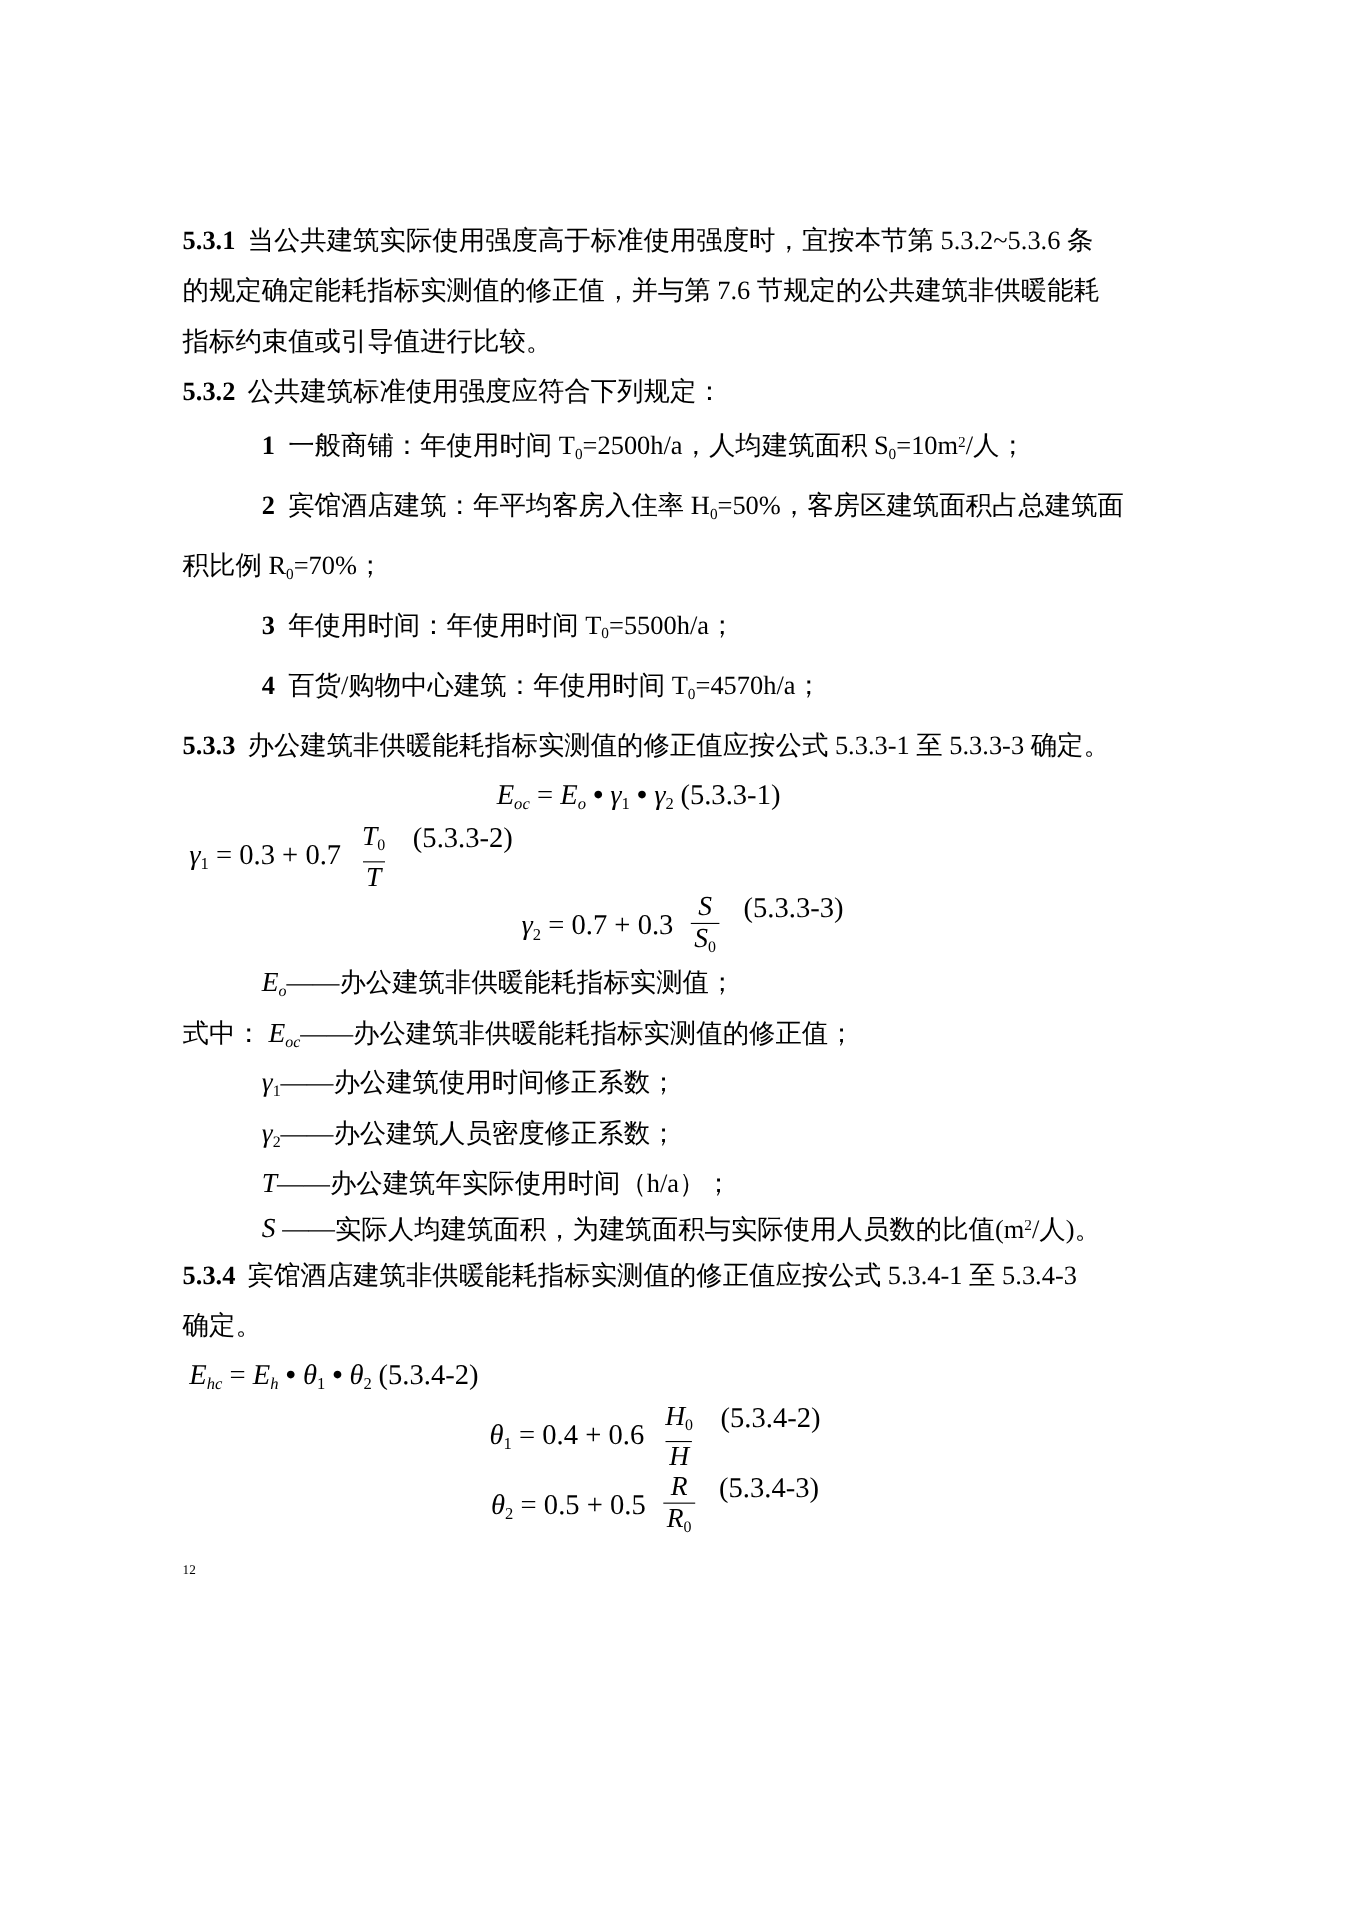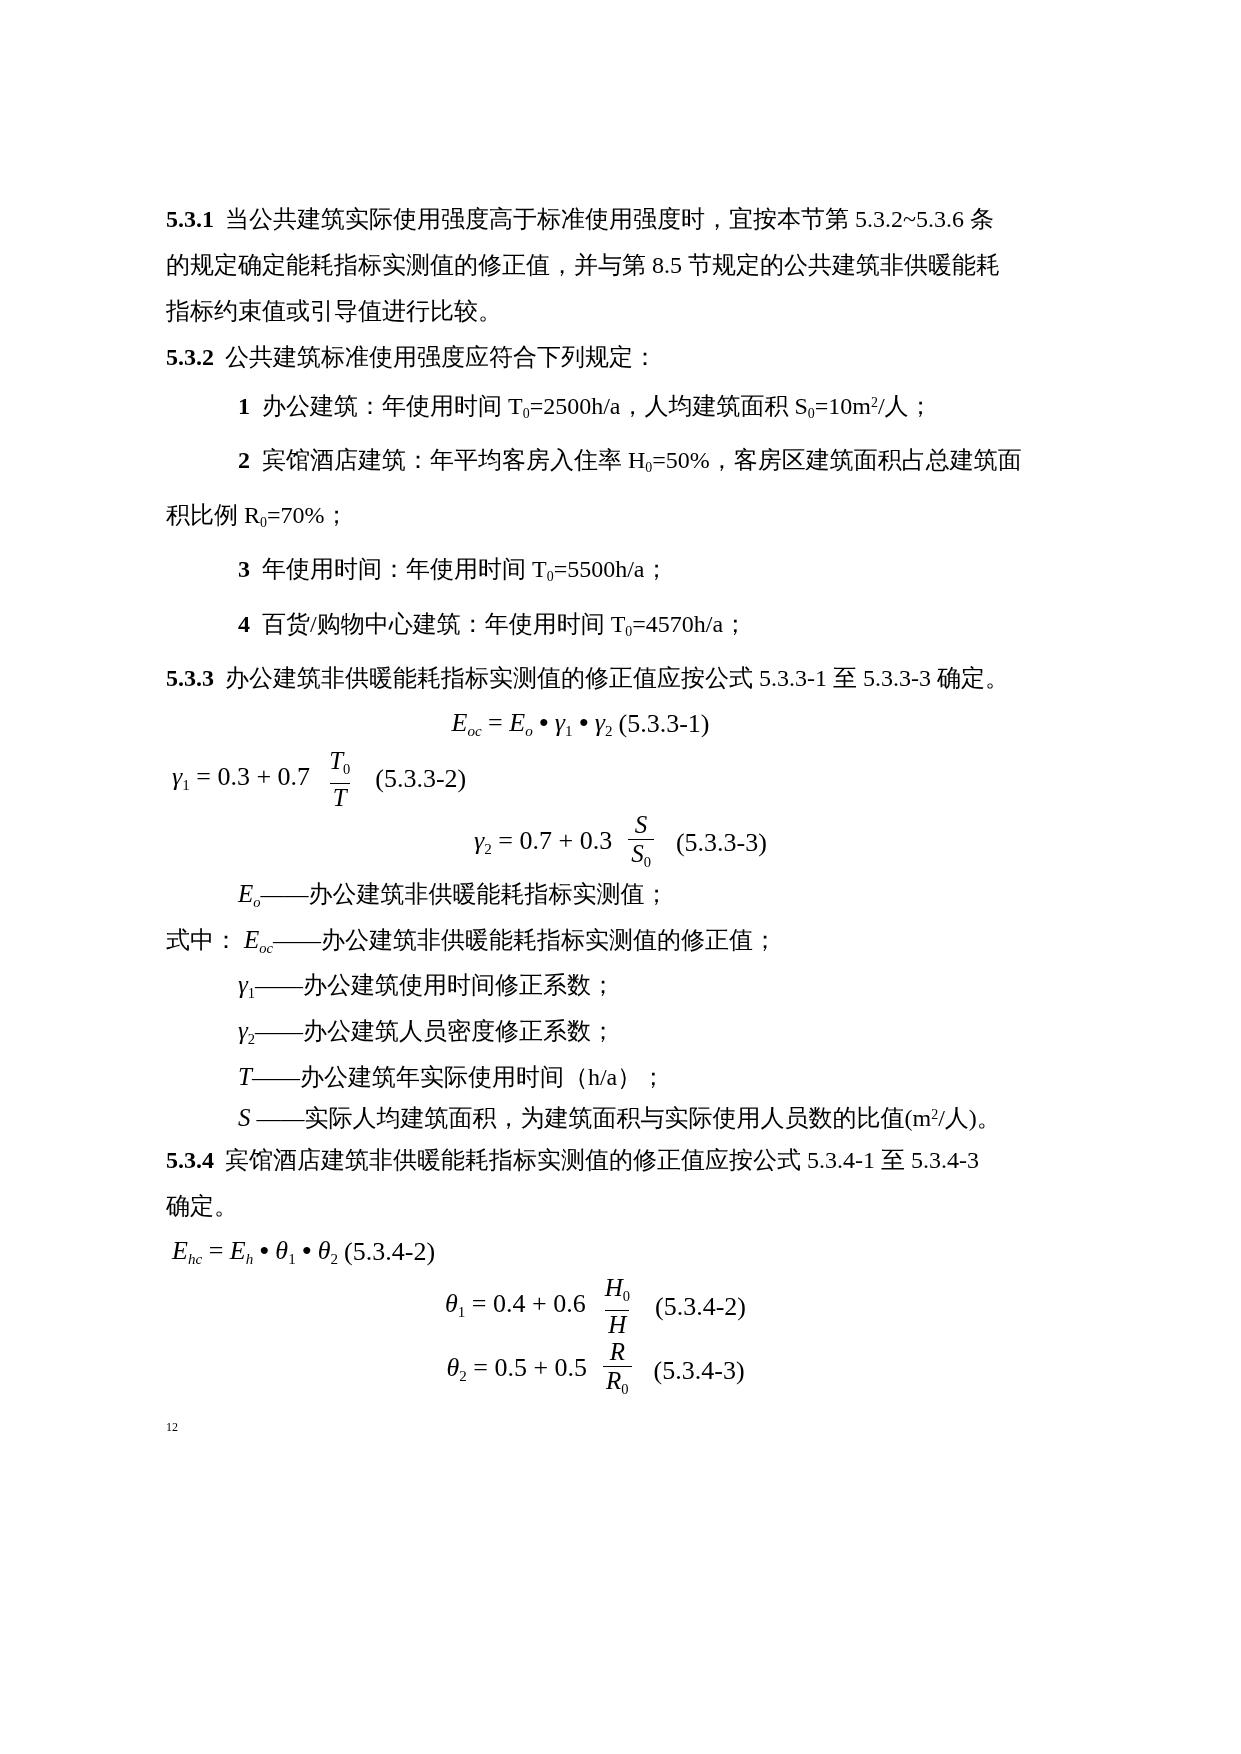--- a/index.html
+++ b/index.html
@@ -21,21 +21,21 @@
   .sg-isub { font-size:0.58em; font-style:italic; vertical-align:-0.32em; }
   .sg-sup  { font-size:0.58em; vertical-align:0.5em; }
   
   .formula-row { display:flex; align-items:center; font-size:26px; }
   .formula-row.h46 { height:46px; }
   .formula-row.h64 { height:64px; }
   .formula-row.center { justify-content:center; }
   .formula-row.left { justify-content:flex-start; padding-left:6px; }
   .shift40 { position:relative; left:-40px; }
   .shift25 { position:relative; left:-25px; }
-  .formula { display:inline-flex; align-items:center; }
+  .formula { display:inline-flex; align-items:flex-start; }
   .formula-label { margin-left:6px; font-style:normal; }
   .frac { display:inline-flex; flex-direction:column; align-items:center;
           vertical-align:middle; margin:0 16px; font-size:25px; }
   .frac .fnum { display:block; line-height:28px; padding:0 3px; }
   .frac .fden { display:block; line-height:28px; padding:0 3px; border-top:1.6px solid #000; }
   
   .defrow { line-height:38px; white-space:nowrap; }
   .defrow.indent { padding-left:72px; }
   .def-prefix { margin-right:6px; }
   .def-sym { font-size:25px; }
@@ -44,33 +44,33 @@
 </style>
 </head>
 <body>
 
 <div class="page">
 
   <div>
     <div class="wrapline">
       <span class="secnum">5.3.1</span><span>当公共建筑实际使用强度高于标准使用强度时，宜按本节第 5.3.2~5.3.6 条</span>
     </div>
-    <div class="wrapline">的规定确定能耗指标实测值的修正值，并与第 8.5 节规定的公共建筑非供暖能耗</div>
+    <div class="wrapline">的规定确定能耗指标实测值的修正值，并与第 7.6 节规定的公共建筑非供暖能耗</div>
     <div class="wrapline">指标约束值或引导值进行比较。</div>
   </div>
 
   <div>
     <div class="line">
       <span class="secnum">5.3.2</span><span>公共建筑标准使用强度应符合下列规定：</span>
     </div>
   </div>
 
   <div>
     <div class="line itemline">
-      <span class="itemnum">1</span><span><span class="sg-t">办公建筑：年使用时间 T</span><span class="sg-sub">0</span><span class="sg-t">=2500h/a，人均建筑面积 S</span><span class="sg-sub">0</span><span class="sg-t">=10m</span><span class="sg-sup">2</span><span class="sg-t">/人；</span></span>
+      <span class="itemnum">1</span><span><span class="sg-t">一般商铺：年使用时间 T</span><span class="sg-sub">0</span><span class="sg-t">=2500h/a，人均建筑面积 S</span><span class="sg-sub">0</span><span class="sg-t">=10m</span><span class="sg-sup">2</span><span class="sg-t">/人；</span></span>
     </div>
     <div class="line itemline">
       <span class="itemnum">2</span><span><span class="sg-t">宾馆酒店建筑：年平均客房入住率 H</span><span class="sg-sub">0</span><span class="sg-t">=50%，客房区建筑面积占总建筑面</span></span>
     </div>
     <div class="line contline"><span class="sg-t">积比例 R</span><span class="sg-sub">0</span><span class="sg-t">=70%；</span></div>
     <div class="line itemline">
       <span class="itemnum">3</span><span><span class="sg-t">年使用时间：年使用时间 T</span><span class="sg-sub">0</span><span class="sg-t">=5500h/a；</span></span>
     </div>
     <div class="line itemline">
       <span class="itemnum">4</span><span><span class="sg-t">百货/购物中心建筑：年使用时间 T</span><span class="sg-sub">0</span><span class="sg-t">=4570h/a；</span></span>

